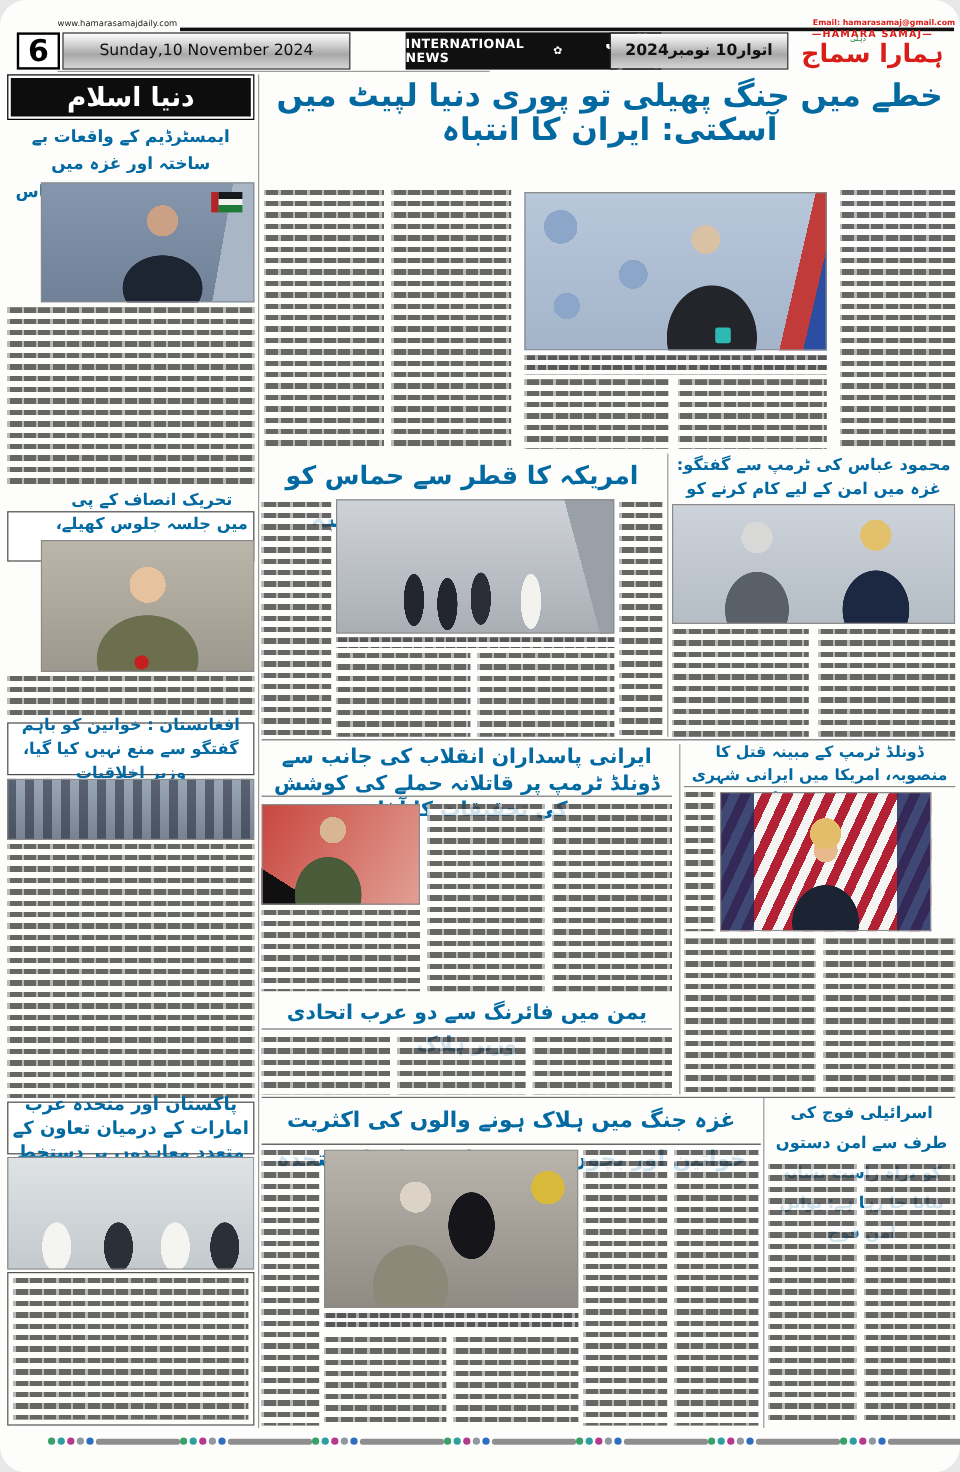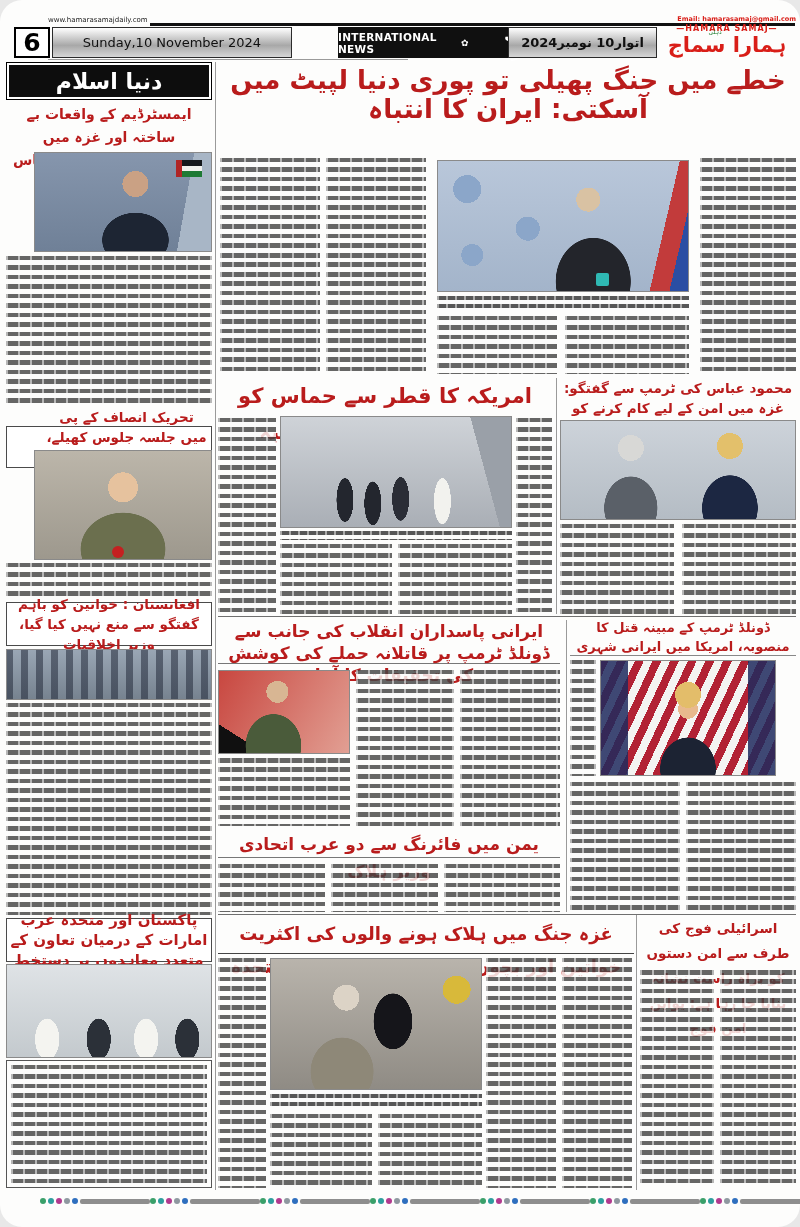--- a/index.html
+++ b/index.html
@@ -10,21 +10,21 @@
   .ctr{text-align:center;}
   
   .sim{background-image:
         repeating-linear-gradient(to right, rgba(253,253,252,.55) 0 2px, rgba(253,253,252,0) 2px 12px),
         repeating-linear-gradient(to bottom,#454545 0 4.5px,#fdfdfc 4.5px 9.5px);
        opacity:.82;}
   .sim.cap{background-image:
         repeating-linear-gradient(to right, rgba(253,253,252,.5) 0 2px, rgba(253,253,252,0) 2px 9px),
         repeating-linear-gradient(to bottom,#333 0 4px,#fdfdfc 4px 8px);}
   .silver{background:linear-gradient(#ffffff,#a8a8a8 60%,#d6d6d6);border:1px solid #2b2b2b;}
-  .hd-ur{font-weight:bold;direction:rtl;text-align:center;color:#b91c1c;}
+  .hd-ur{font-weight:bold;direction:rtl;text-align:center;color:#0369a1;}
   .boxhead{border:1px solid #4a4a4a;background:#fff;padding:2px 3px;
            display:flex;align-items:center;justify-content:center;}
   .vline{width:1px;background:#9a9a9a;}
   .hline{height:1px;background:#6f6f6f;}
   .photo{box-shadow:inset 0 0 0 1px #8a8a8a;}
   .blackbar{background:#101010;color:#fff;display:flex;align-items:center;justify-content:center;}
   .fgroup{display:flex;align-items:center;gap:2px;}
   .fdot{width:6px;height:6px;border-radius:50%;display:inline-block;}
   .fbar{width:70px;height:5px;border-radius:2px;display:inline-block;}
   .footer-sep{display:flex;align-items:center;justify-content:space-between;}

